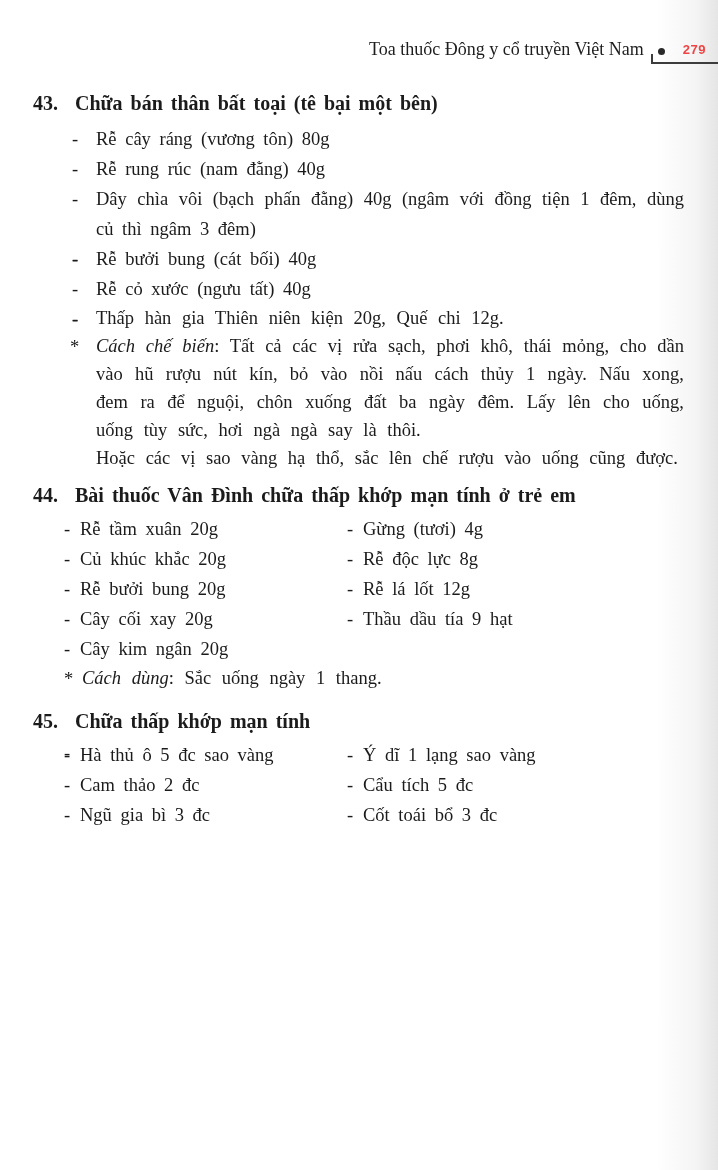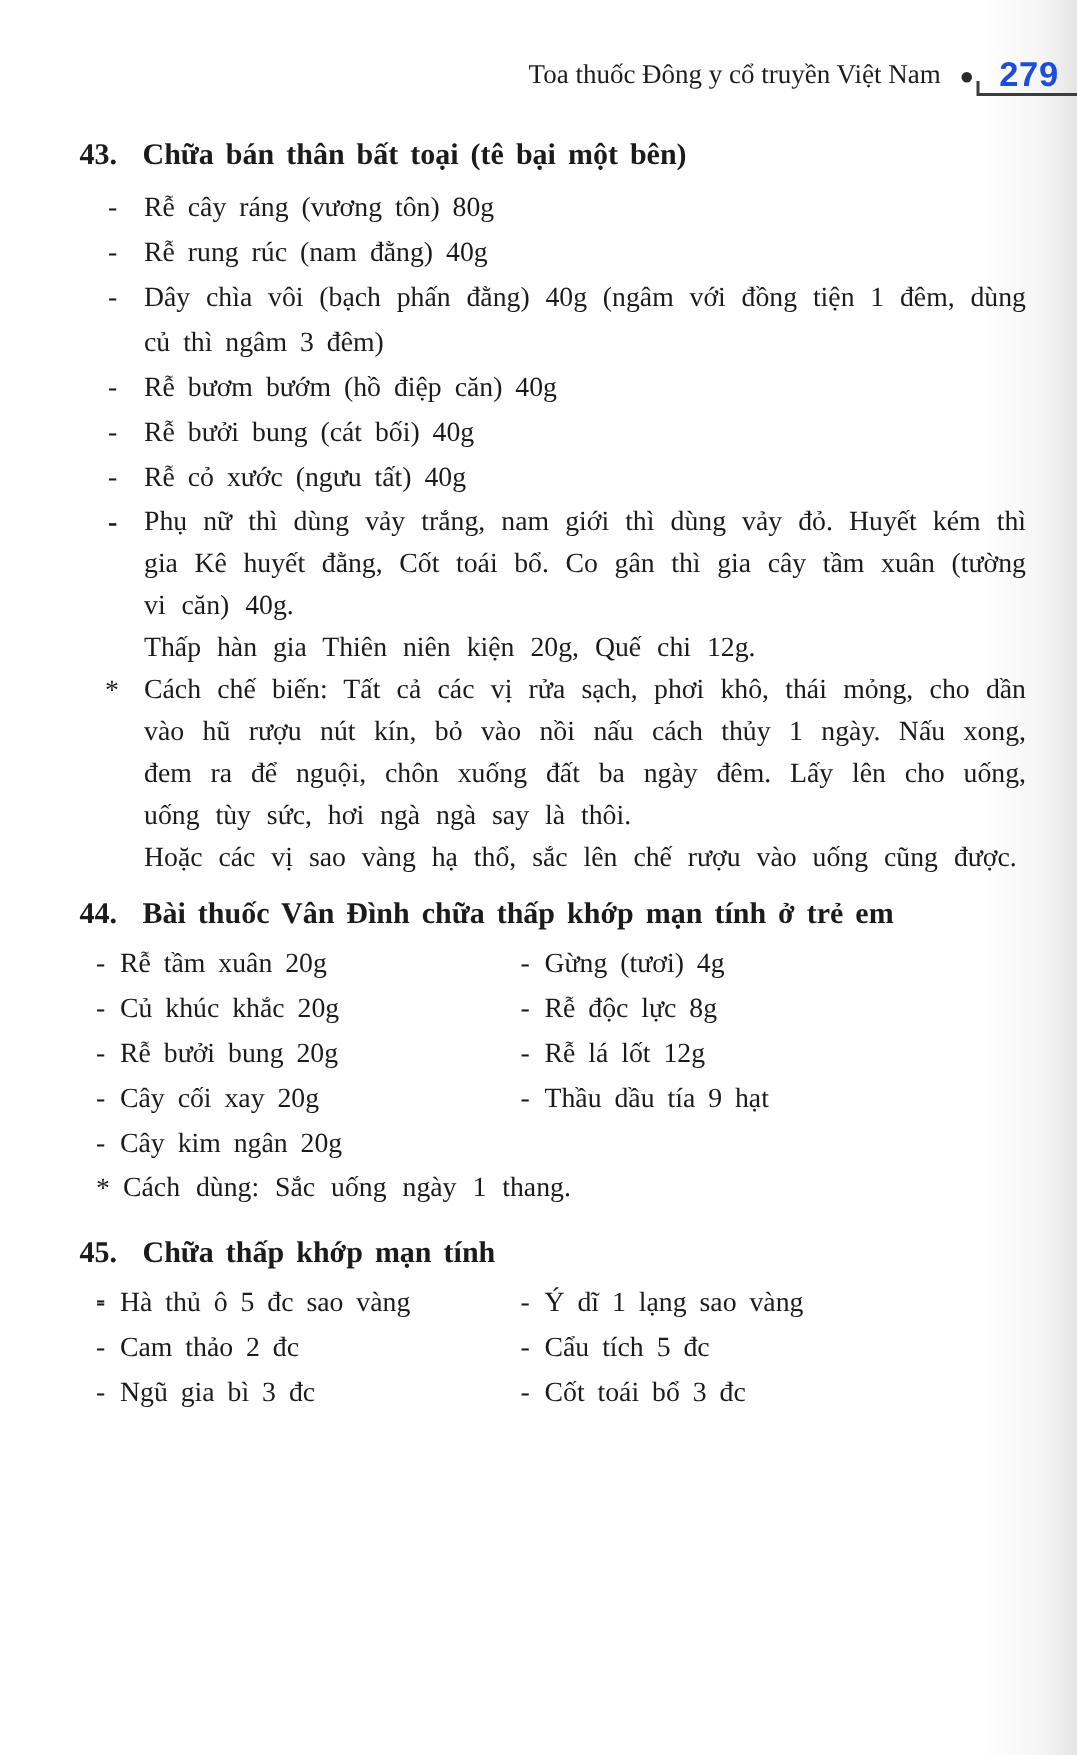--- a/index.html
+++ b/index.html
@@ -30,56 +30,55 @@
   .header-title{
     font-size:18px;color:#1d1d1d;white-space:nowrap;
   }
   .header-bullet{
     width:7px;height:7px;border-radius:50%;
     background:#2a2a2a;display:inline-block;
     margin-left:14px;margin-top:4px;
   }
   .header-page{
     font-family:"Liberation Sans","DejaVu Sans",sans-serif;
-    font-weight:bold;font-size:23px;letter-spacing:0.5px;
-    margin-left:18px;color:#1d4ed8;
+    font-weight:bold;font-size:13px;letter-spacing:0.5px;
+    margin-left:18px;color:#ef4444;
   }
   .header-rule{
     position:absolute;top:62px;left:651px;right:0;height:2px;background:#3d3d3d;
   }
   .header-rule::before{
     content:"";position:absolute;left:0;top:-8px;width:2px;height:8px;background:#3d3d3d;
   }
   
   .content{position:absolute;top:60px;left:0;right:0;}
   .heading{
     padding-left:33px;font-weight:bold;font-size:20px;line-height:30px;
     word-spacing:3px;
-    margin-left:20px;
   }
   .heading .num{display:inline-block;width:42px;}
   .h43{margin-top:28px;}
   .h44{margin-top:8px;}
   .h45{margin-top:14px;}
   .list43{margin-top:6px;}
   .li{
     position:relative;padding-left:96px;padding-right:34px;
     font-size:18.5px;line-height:30px;text-align:justify;word-spacing:4px;
   }
   .li .dash{position:absolute;left:72px;top:0;}
   .para{
     margin:0;padding-left:96px;padding-right:34px;
     font-size:18.5px;line-height:28px;text-align:justify;word-spacing:6px;
   }
   .note{
     position:relative;padding-left:96px;padding-right:34px;
     font-size:18.5px;line-height:28px;text-align:justify;word-spacing:6px;
   }
   .note .star{position:absolute;left:70px;top:1px;}
-  .note-label{}
+  .note-label{font-style:italic;}
   
   .twocol{display:flex;padding-left:64px;padding-right:10px;margin-top:4px;}
   .col-a{width:283px;flex:none;}
   .col-b{flex:1;}
   .li2{
     position:relative;padding-left:16px;
     font-size:18.5px;line-height:30px;word-spacing:4px;white-space:nowrap;
   }
   .li2 .dash{position:absolute;left:0;top:0;}
   .note44{padding-left:82px;}
@@ -107,28 +106,27 @@
   <div class="content">
 
     <div class="heading h43">
       <span class="num">43.</span><span>Chữa bán thân bất toại (tê bại một bên)</span>
     </div>
 
     <div class="list43">
       <div class="li"><span class="dash">-</span><span>Rễ cây ráng (vương tôn) 80g</span></div>
       <div class="li"><span class="dash">-</span><span>Rễ rung rúc (nam đằng) 40g</span></div>
       <div class="li"><span class="dash">-</span><span>Dây chìa vôi (bạch phấn đằng) 40g (ngâm với đồng tiện 1 đêm, dùng củ thì ngâm 3 đêm)</span></div>
-      <div class="li"><span class="dash">-</span><span>Rễ bươm bướm (hồ điệp căn) 40g</span></div>
+      <div class="li"><span class="dash">-</span></div>
       <div class="li"><span class="dash">-</span><span>Rễ bưởi bung (cát bối) 40g</span></div>
       <div class="li"><span class="dash">-</span><span>Rễ cỏ xước (ngưu tất) 40g</span></div>
       <div class="li"><span class="dash">-</span></div>
       <div class="li"><span class="dash">-</span></div>
     </div>
 
-    <p class="para">Phụ nữ thì dùng vảy trắng, nam giới thì dùng vảy đỏ. Huyết kém thì gia Kê huyết đằng, Cốt toái bổ. Co gân thì gia cây tầm xuân (tường vi căn) 40g.</p>
     <p class="para">Thấp hàn gia Thiên niên kiện 20g, Quế chi 12g.</p>
 
     <div class="note">
       <span class="star">*</span><span class="note-label">Cách chế biến</span><span>: Tất cả các vị rửa sạch, phơi khô, thái mỏng, cho dần vào hũ rượu nút kín, bỏ vào nồi nấu cách thủy 1 ngày. Nấu xong, đem ra để nguội, chôn xuống đất ba ngày đêm. Lấy lên cho uống, uống tùy sức, hơi ngà ngà say là thôi.</span>
     </div>
 
     <p class="para">Hoặc các vị sao vàng hạ thổ, sắc lên chế rượu vào uống cũng được.</p>
 
     <div class="heading h44">
       <span class="num">44.</span><span>Bài thuốc Vân Đình chữa thấp khớp mạn tính ở trẻ em</span>

